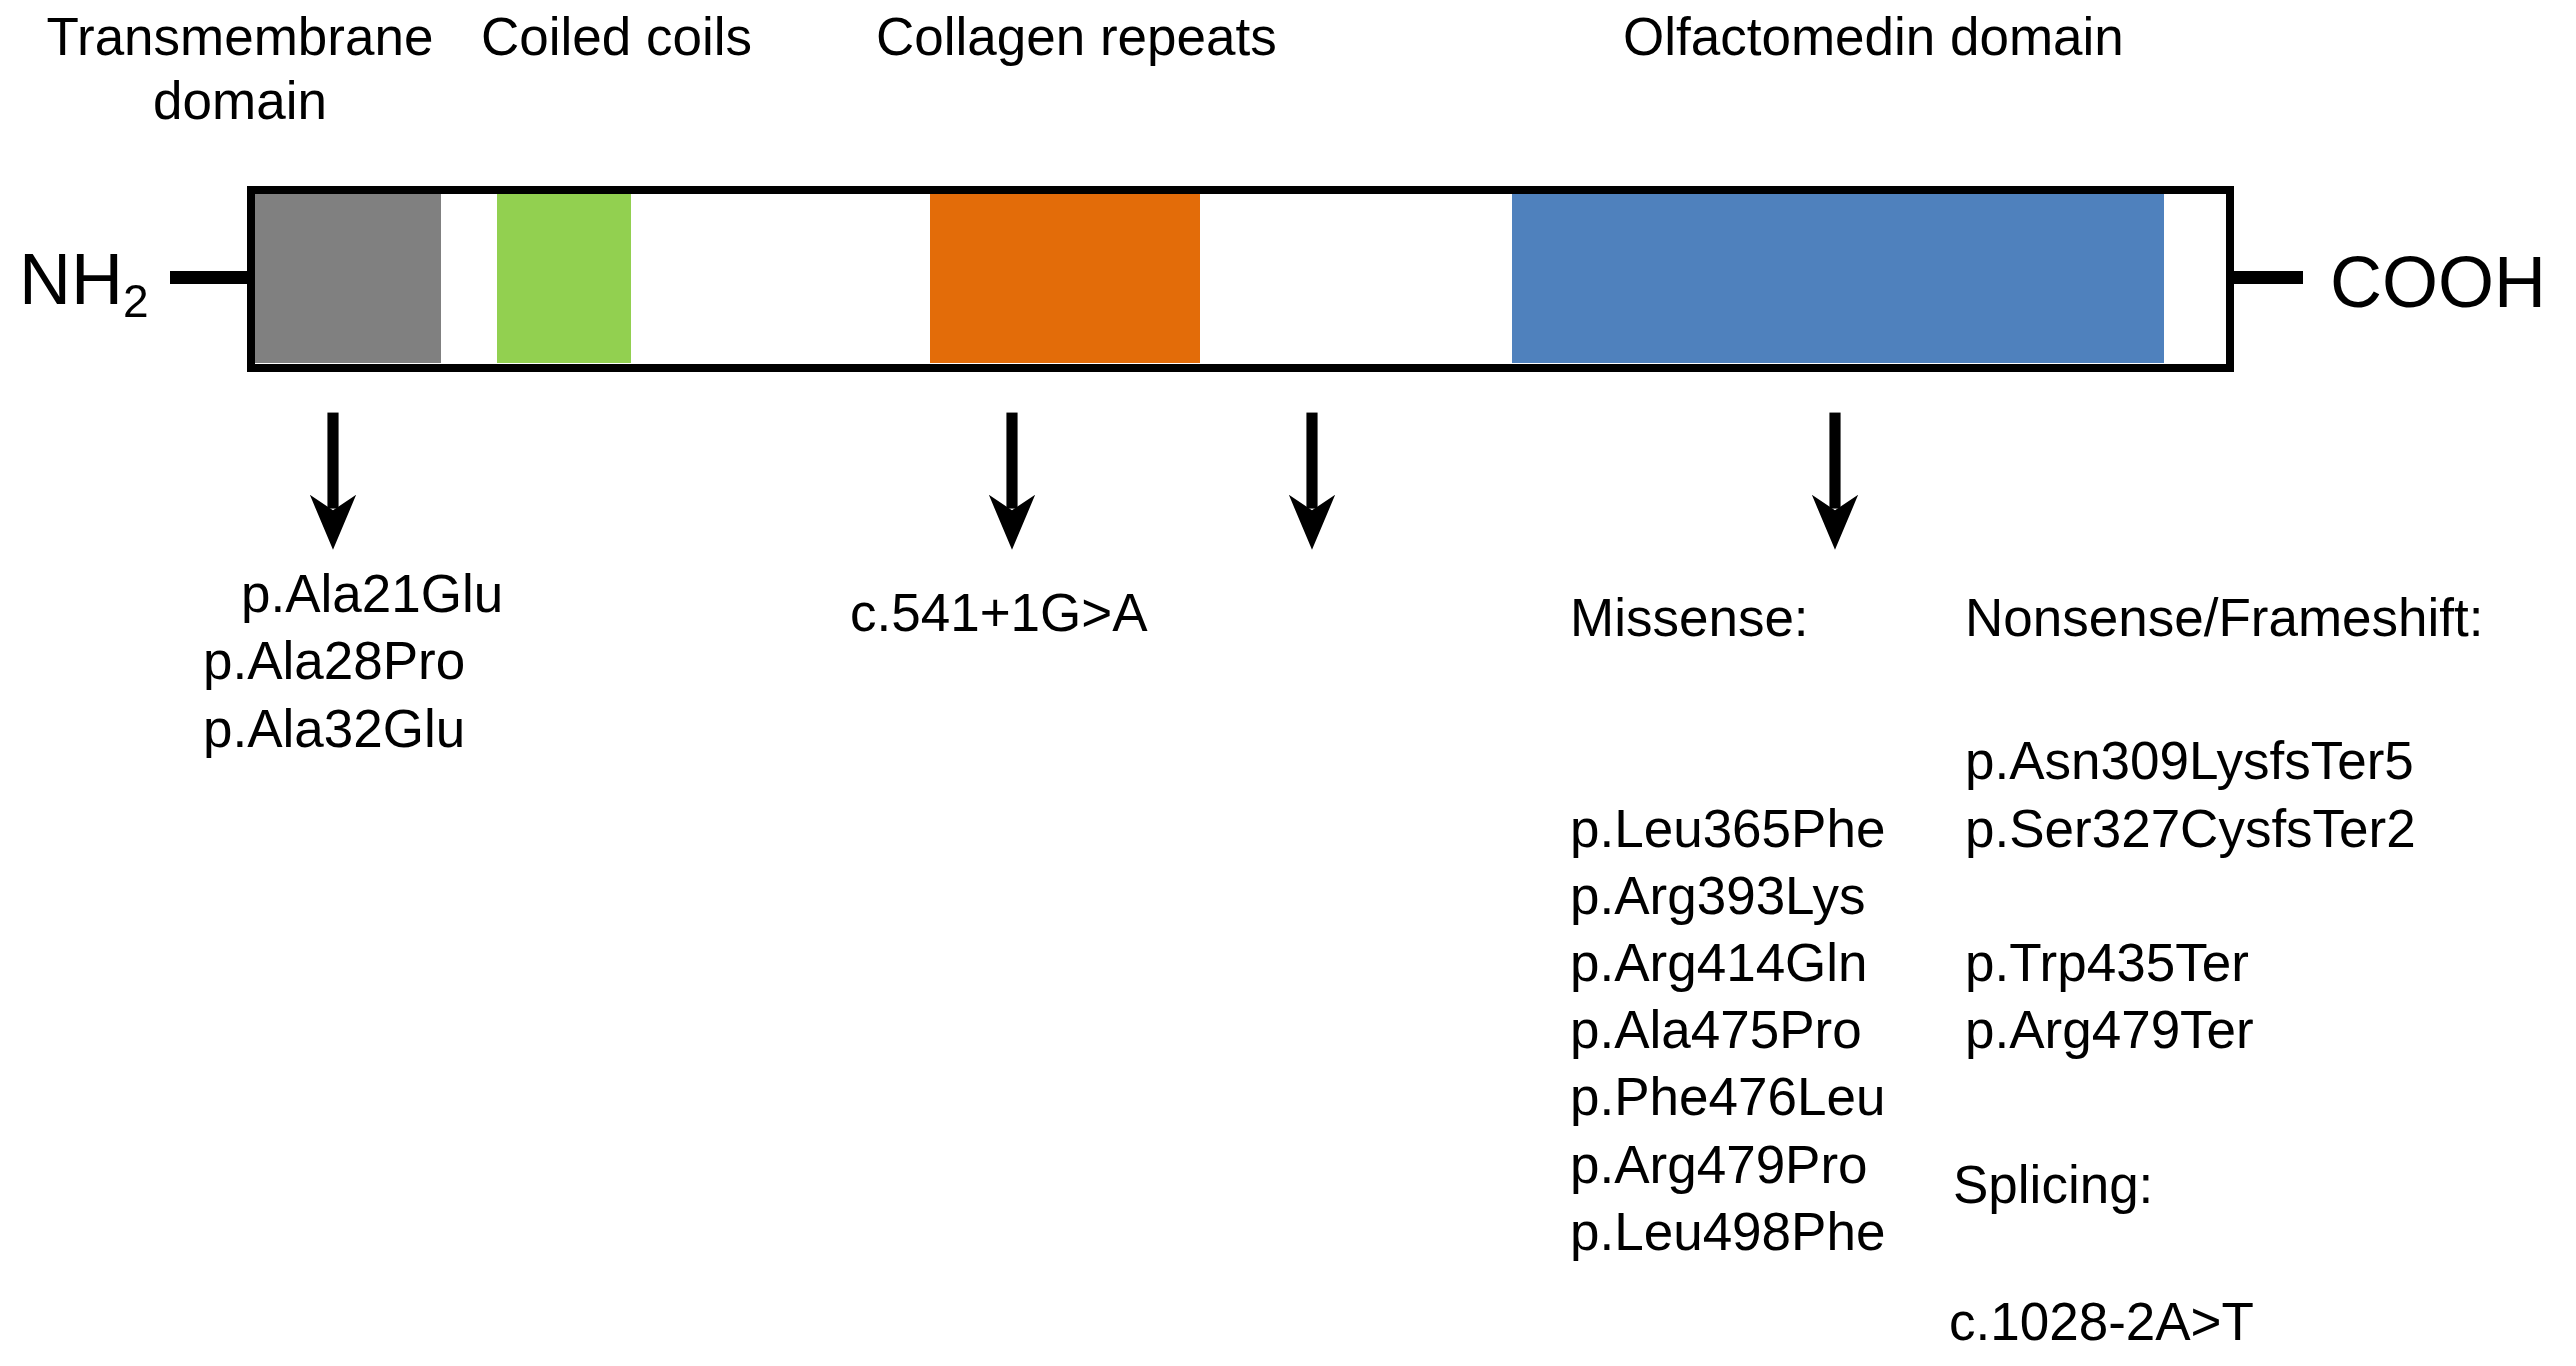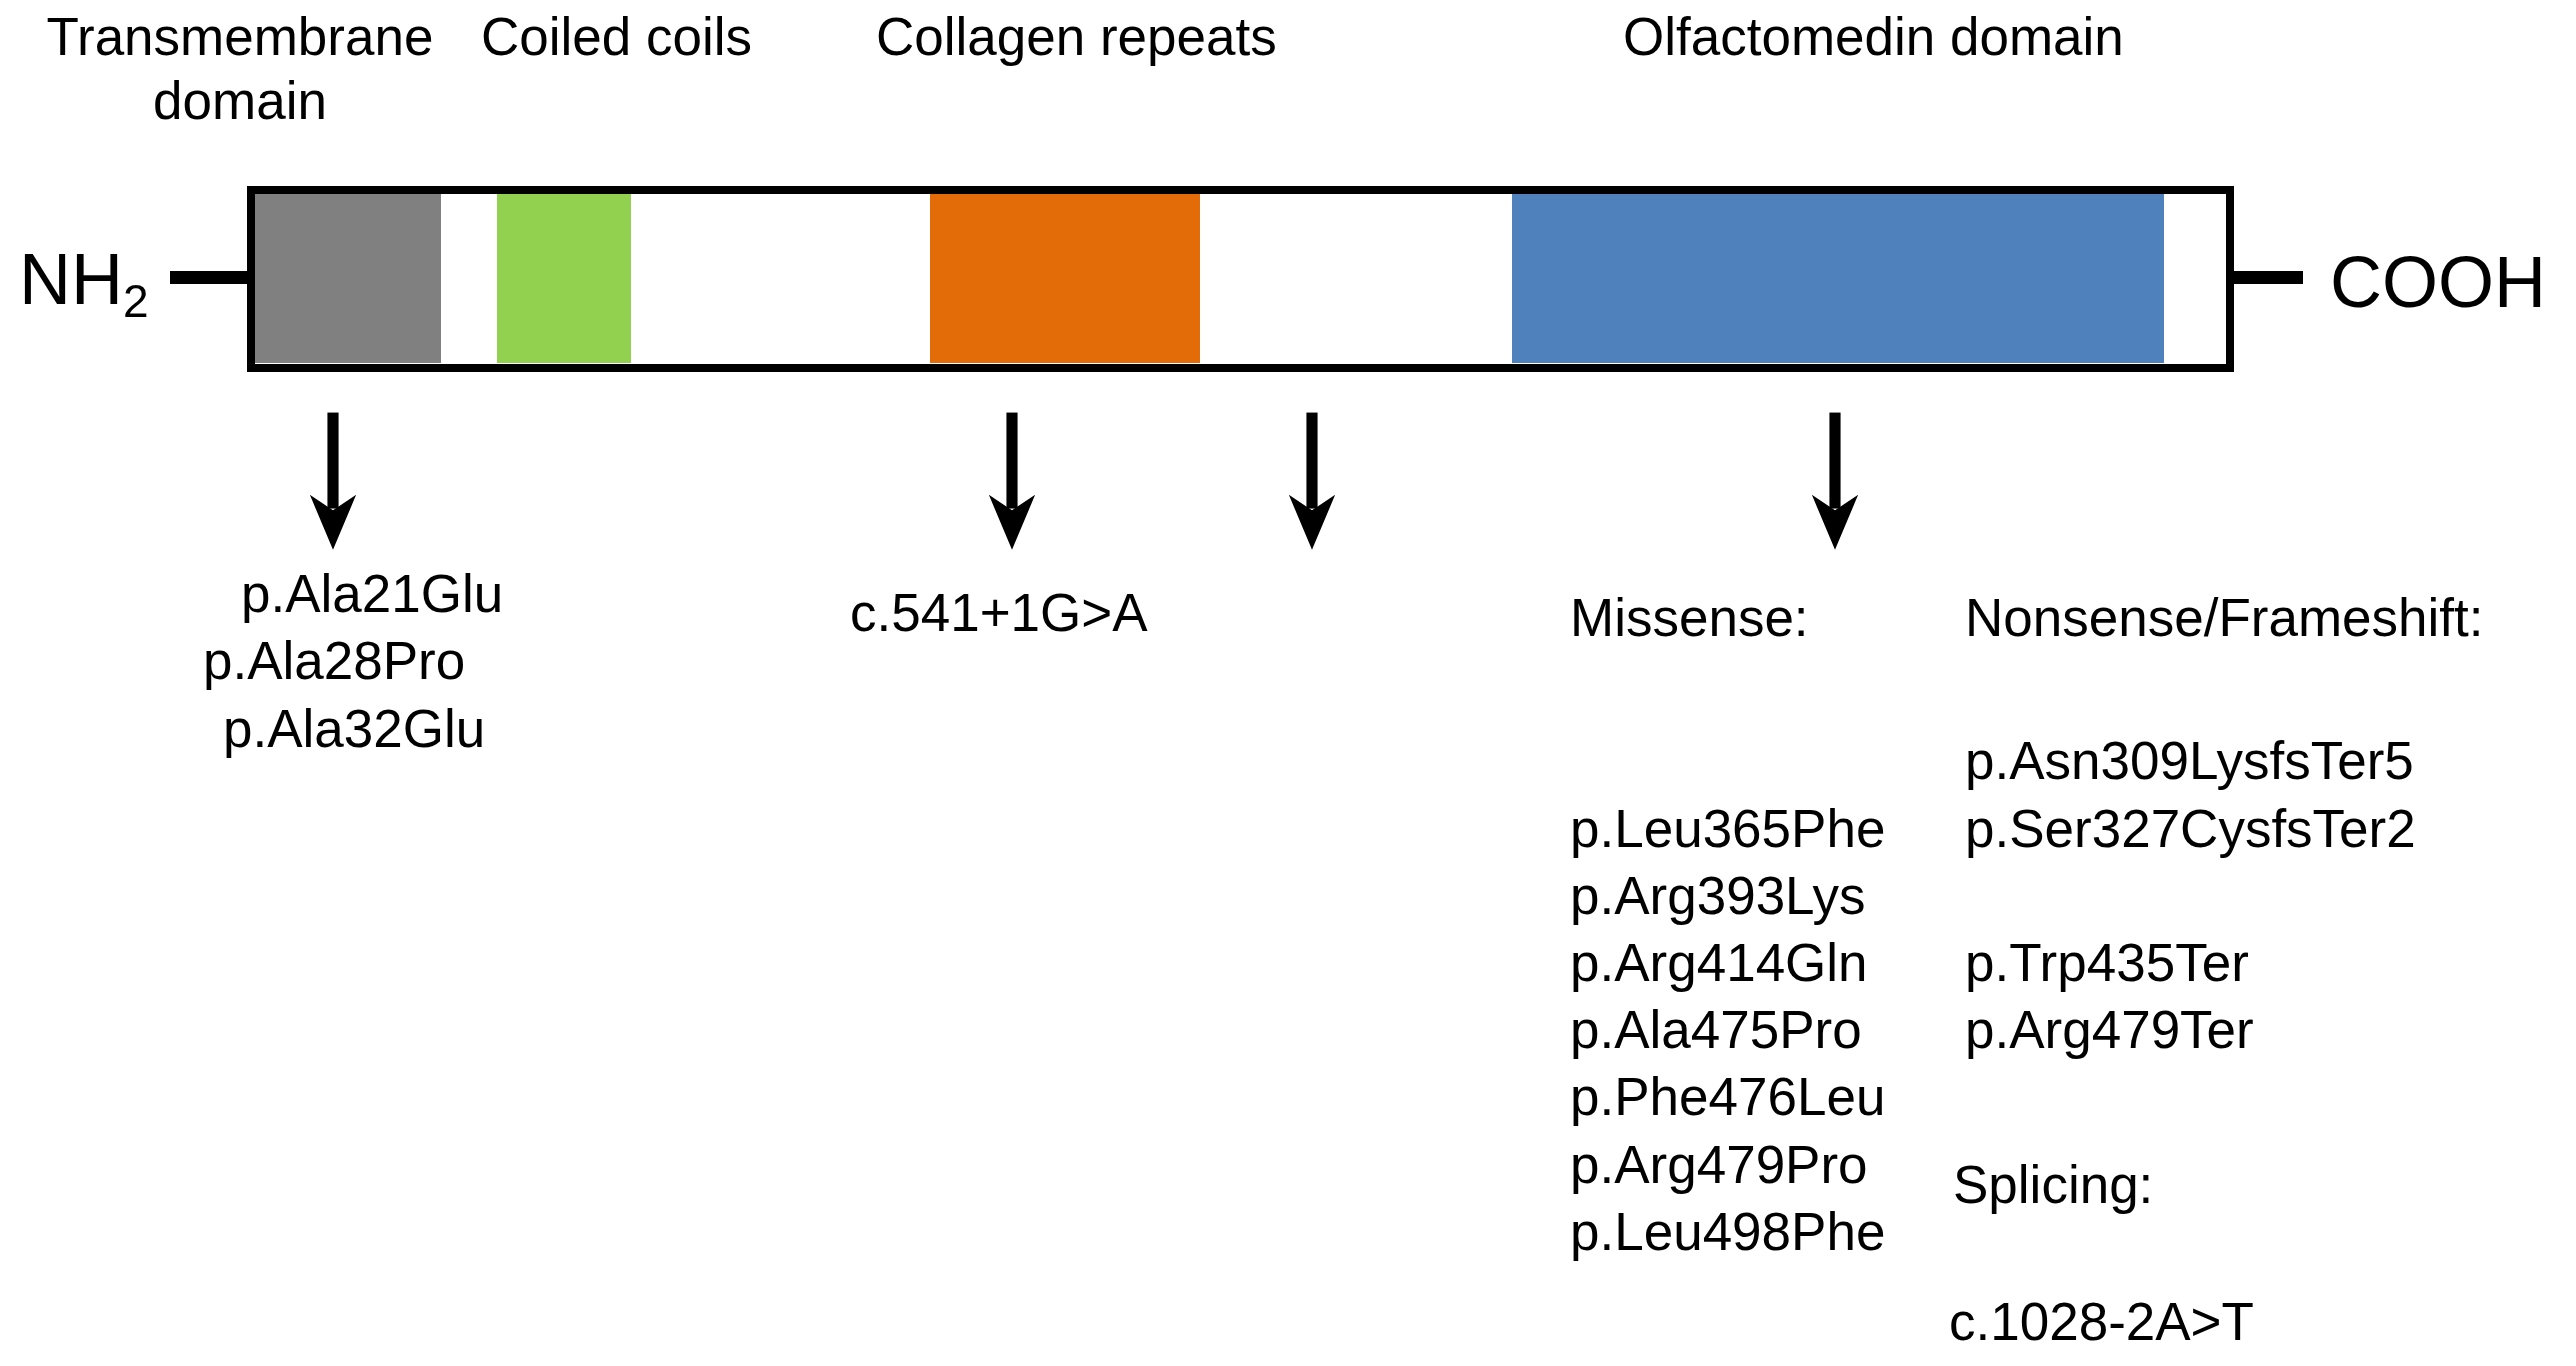--- a/index.html
+++ b/index.html
@@ -58,21 +58,21 @@
     <rect x="28.5" y="0" width="13" height="112" fill="#000"></rect>
     <path d="M35,160 L8,96 L35,114 L62,96 Z" fill="#000"></path>
   </svg>
   <svg class="arrow" style="left:1805px;" viewBox="0 0 70 162">
     <rect x="28.5" y="0" width="13" height="112" fill="#000"></rect>
     <path d="M35,160 L8,96 L35,114 L62,96 Z" fill="#000"></path>
   </svg>
 
   <div class="txt" style="left:203px; top:560px;margin-left:38px;">p.Ala21Glu</div>
   <div class="txt" style="left:203px; top:627px;">p.Ala28Pro</div>
-  <div class="txt" style="left:203px; top:695px;margin-left:20px;">p.Ala32Glu</div>
+  <div class="txt" style="left:203px; top:695px;">p.Ala32Glu</div>
 
   <div class="txt" style="left:850px; top:579px;">c.541+1G&gt;A</div>
 
   <div class="txt" style="left:1570px; top:584px;">Missense:</div>
   <div class="txt" style="left:1570px; top:795px;">p.Leu365Phe</div>
   <div class="txt" style="left:1570px; top:862px;">p.Arg393Lys</div>
   <div class="txt" style="left:1570px; top:929px;">p.Arg414Gln</div>
   <div class="txt" style="left:1570px; top:996px;">p.Ala475Pro</div>
   <div class="txt" style="left:1570px; top:1063px;">p.Phe476Leu</div>
   <div class="txt" style="left:1570px; top:1131px;">p.Arg479Pro</div>

